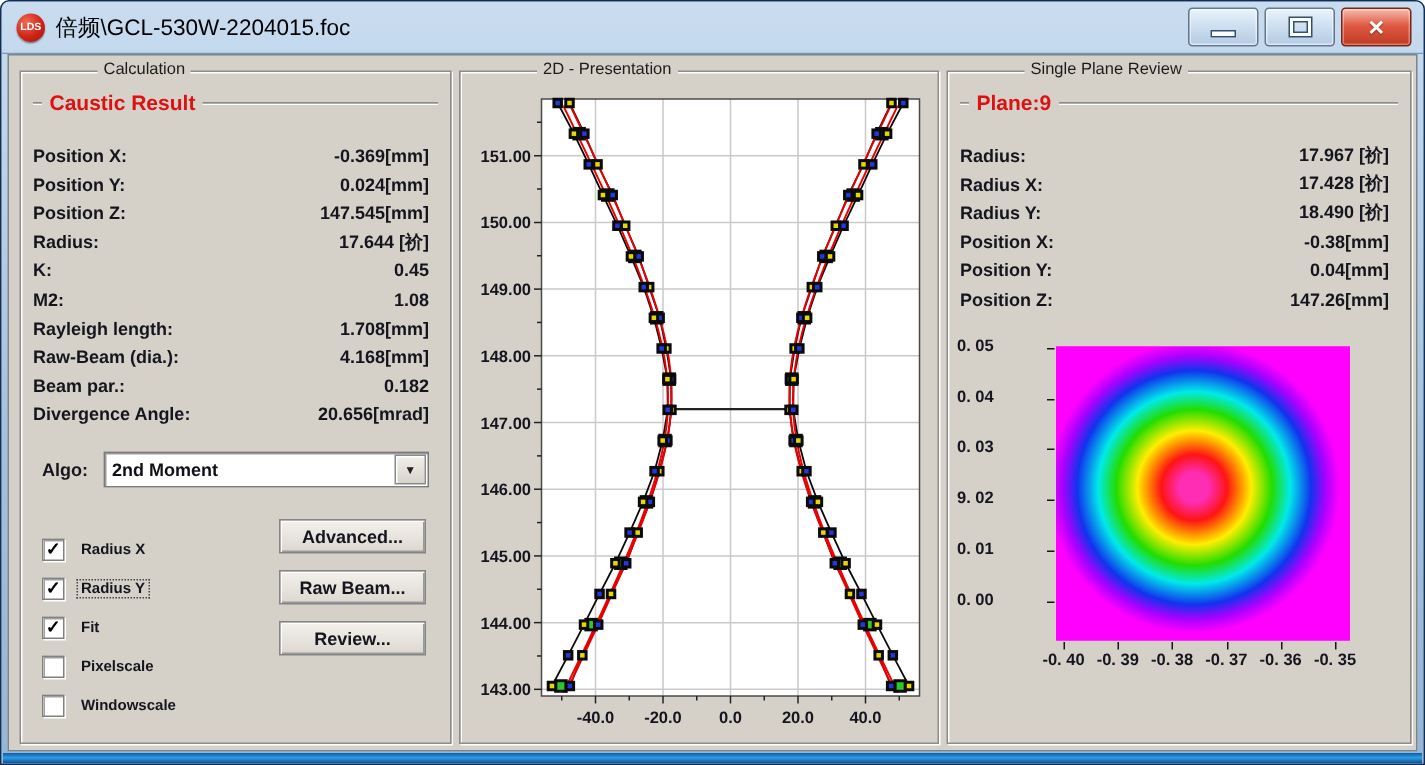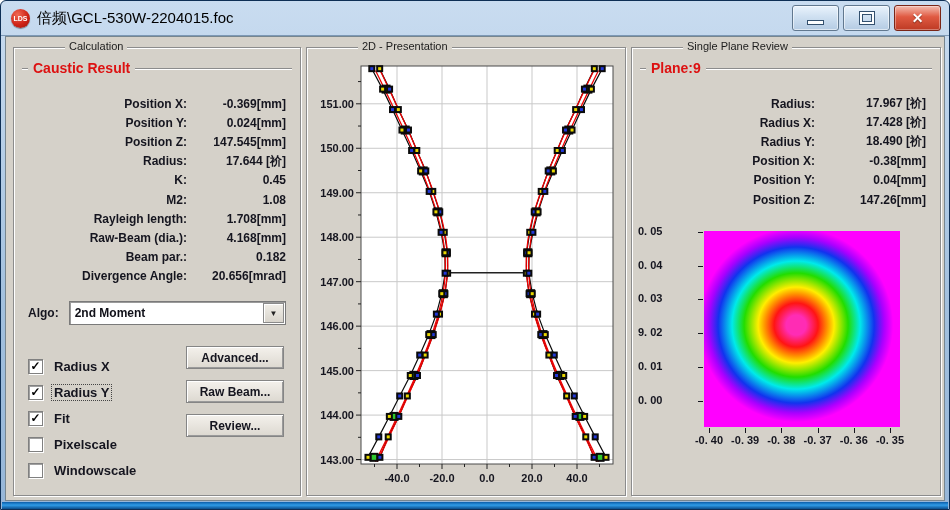--- a/index.html
+++ b/index.html
@@ -27,36 +27,36 @@
                background:linear-gradient(#0a5da8,#2f9ce8 45%,#0a4d8c);}
   .groupbox{position:absolute;border:1px solid #8c8c8c;box-shadow:inset 1px 1px 0 #ffffff,1px 1px 0 #ffffff;}
   .gb-title{position:absolute;top:-8px;left:8px;background:#d5d1c9;padding:0 4px;font-size:11px;color:#1c1c1c;margin-left:43px;}
   .gb-calc{left:7px;top:10px;width:286px;height:447px;}
   .gb-pres{left:300px;top:10px;width:318px;height:447px;}
   .gb-spr{left:625px;top:10px;width:308px;height:447px;}
   .red-group{position:absolute;left:8px;right:8px;top:20px;border-top:1px solid #8c8c8c;box-shadow:0 1px 0 #fff;}
   .rg-title{position:absolute;top:-9px;left:6px;background:#d5d1c9;padding:0 5px;font-size:14px;font-weight:bold;color:#dd1111;}
   .vrows{position:absolute;left:8px;right:8px;}
   .vrow{display:flex;align-items:center;height:19.2px;}
-  .vlabel{width:165px;text-align:right;font-size:12px;font-weight:bold;color:#15151f;}
+  .vlabel{width:165px;font-size:12px;font-weight:bold;color:#15151f;}
   .vrow .vvalue{flex:1;text-align:right;font-size:12px;font-weight:bold;color:#15151f;padding-right:6px;}
   .spr .vlabel{width:175px;}
   .algo-row{position:absolute;left:14px;top:253px;right:14px;height:24px;display:flex;align-items:center;}
   .algo-label{font-size:12px;font-weight:bold;color:#15151f;margin-right:10px;}
   .combo{flex:1;height:22px;background:#fff;border:1px solid #7a7a7a;box-shadow:inset 1px 1px 0 #9a9a9a;
          display:flex;align-items:center;}
   .combo-text{flex:1;font-size:12px;font-weight:bold;color:#101018;padding-left:5px;}
   .combo-btn{width:19px;height:18px;margin-right:1px;background:linear-gradient(#f2efe9,#d8d4cc);
              border:1px solid #8a8a8a;box-shadow:inset 1px 1px 0 #fff;display:flex;align-items:center;justify-content:center;
              font-size:8px;color:#222;}
   .cb-area{position:absolute;left:14px;top:300px;right:10px;bottom:8px;}
   .cbrow{position:absolute;left:0;height:20px;display:flex;align-items:center;}
   .cbbox{width:13px;height:13px;background:#fff;border:1px solid #808080;box-shadow:inset 1px 1px 0 #a0a0a0,1px 1px 0 #fff;
          margin-right:9px;display:flex;align-items:center;justify-content:center;font-size:12px;font-weight:bold;color:#000;line-height:1;}
-  .cblabel{font-size:13px;font-weight:bold;color:#15151f;padding:0 2px;}
+  .cblabel{font-size:10px;font-weight:bold;color:#15151f;padding:0 2px;}
   .cblabel.focused{outline:1px dotted #444;}
   .btncol{position:absolute;right:4px;top:-2px;width:100px;}
   .win-btn{display:block;width:98px;height:23px;margin-bottom:11px;background:linear-gradient(#f4f1ec,#dcd8d0);
            border:1px solid #858585;box-shadow:inset 1px 1px 0 #ffffff,inset -1px -1px 0 #9a9a9a;
            font-family:"Liberation Sans",sans-serif;font-size:12px;font-weight:bold;color:#15151f;}
   .caustic-svg{position:absolute;left:2px;top:14px;}
   .tick-text{font-size:11px;font-weight:bold;fill:#15151f;font-family:"Liberation Sans",sans-serif;}
   .profile-wrap{position:absolute;left:0;top:0;width:100%;height:100%;}
   .beam-image{position:absolute;left:72px;top:183px;width:196px;height:196px;}
   .ptick-label{position:absolute;font-size:11px;font-weight:bold;color:#15151f;white-space:nowrap;}

